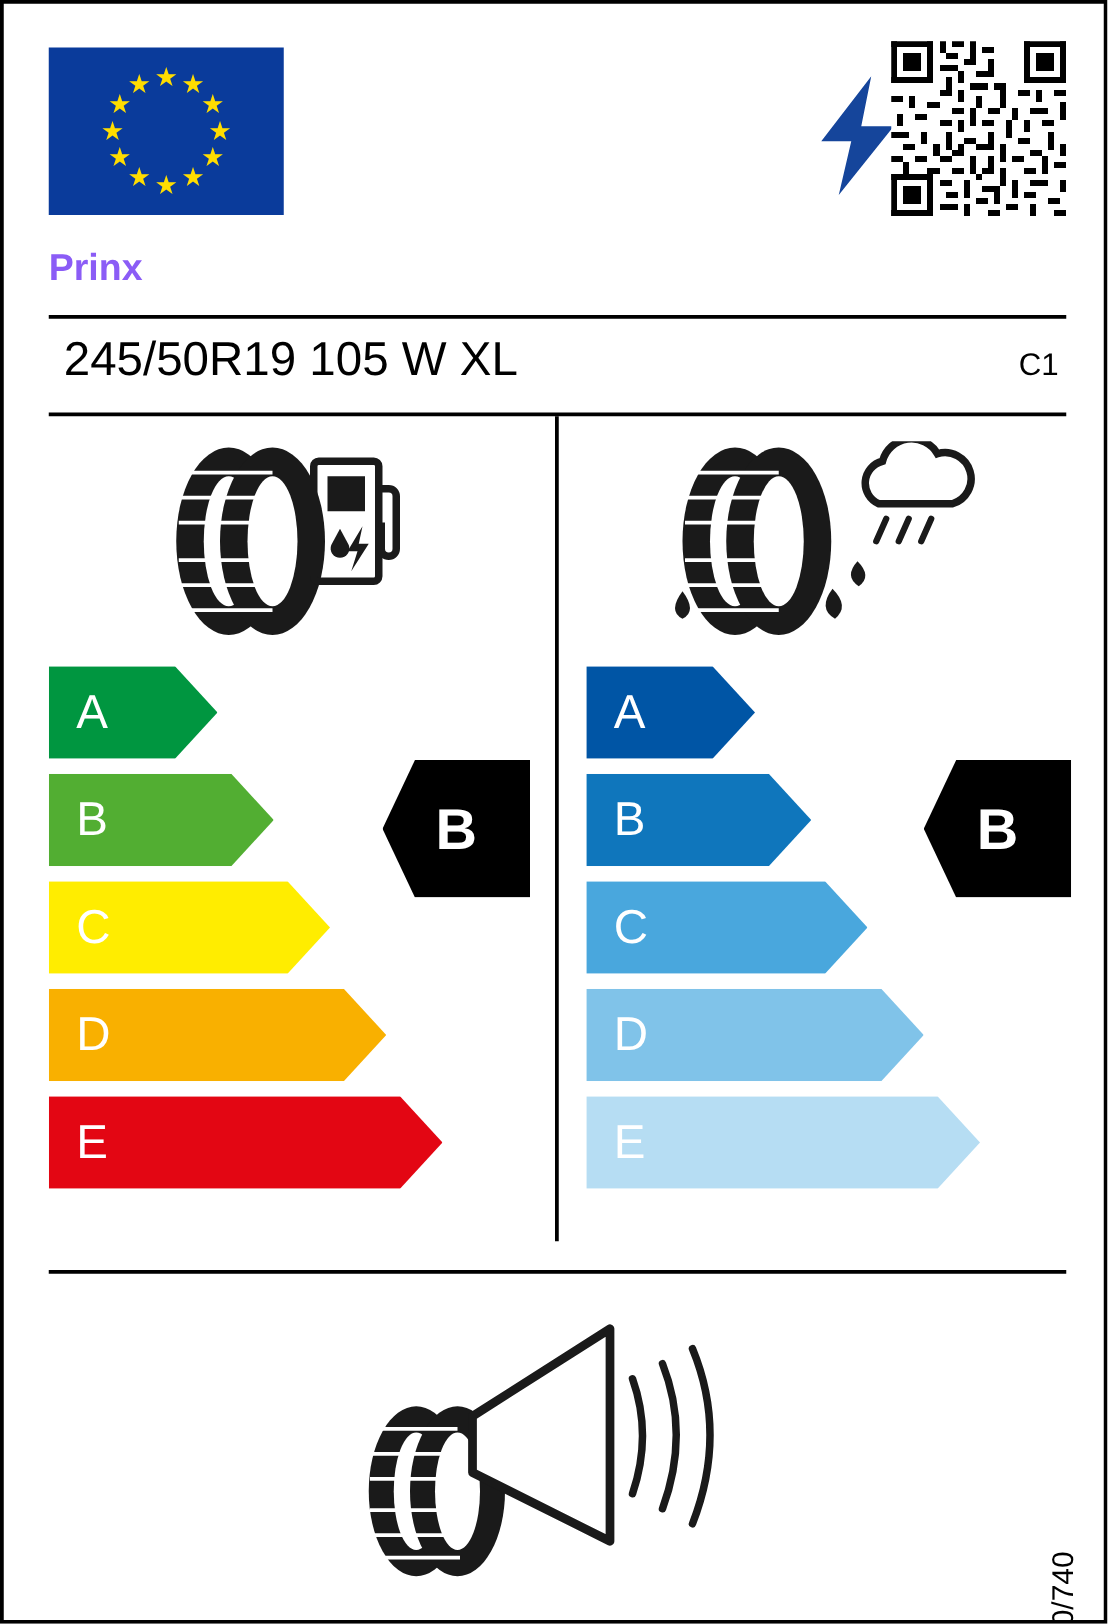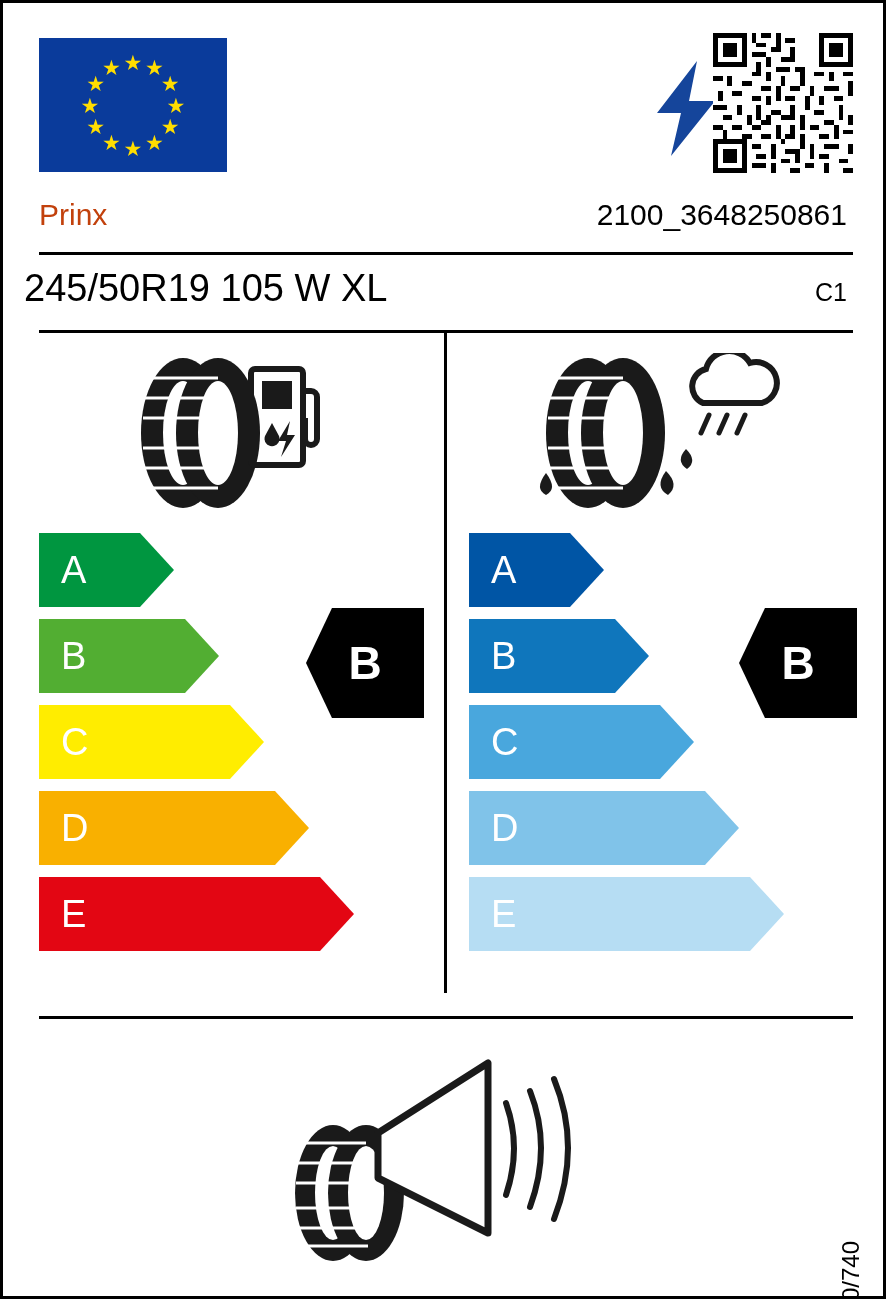--- a/index.html
+++ b/index.html
@@ -73,33 +73,33 @@
     width: 140px;
     height: 140px;
   }
 
   
   .brand {
     position: absolute;
     left: 36px;
     top: 195px;
     font-size: 30px;
-    font-weight: normal;
-    color: #c2410c;
+    font-weight: bold;
+    color: #8b5cf6;
   }
   .code {
     position: absolute;
     right: 36px;
     top: 195px;
     font-size: 30px;
     text-align: right;
   }
   .size {
     position: absolute;
-    left: 21px;
+    left: 48px;
     top: 264px;
     font-size: 38px;
   }
   .cls {
     position: absolute;
     right: 36px;
     top: 275px;
     font-size: 25px;
     text-align: center;
   }
@@ -301,21 +301,20 @@
           <rect x="19" y="27" width="2" height="1"></rect>
         <rect x="23" y="27" width="1" height="2"></rect>
           <rect x="27" y="28" width="2" height="1"></rect>
         <rect x="14" y="22" width="1" height="1"></rect>
           <rect x="10" y="18" width="1" height="1"></rect>
       </g>
     </svg>
   </div>
 
   <div class="brand">Prinx</div>
-  <div class="code">2100_3648250861</div>
 
   <div class="hline" style="top:249px"></div>
 
   <div class="size">245/50R19 105 W XL</div>
   <div class="cls">C1</div>
 
   <div class="hline" style="top:327px"></div>
   <div class="vline" style="left:441px; top:330px; height:660px;"></div>
   <div class="hline" style="top:1013px"></div>
 

